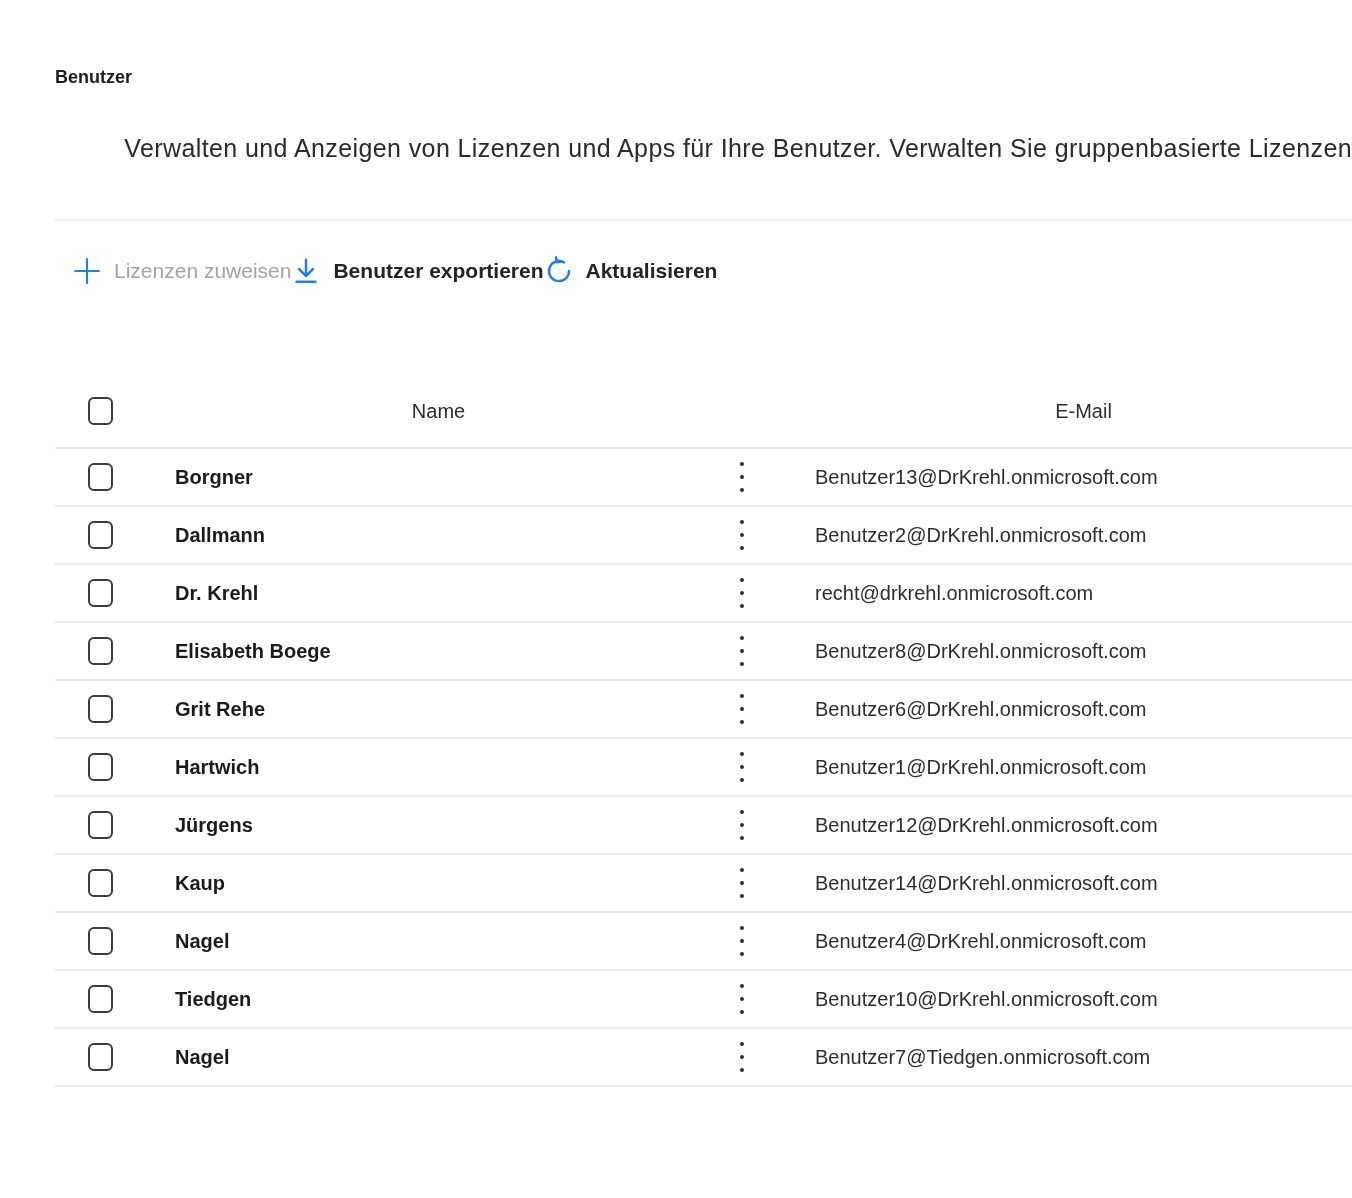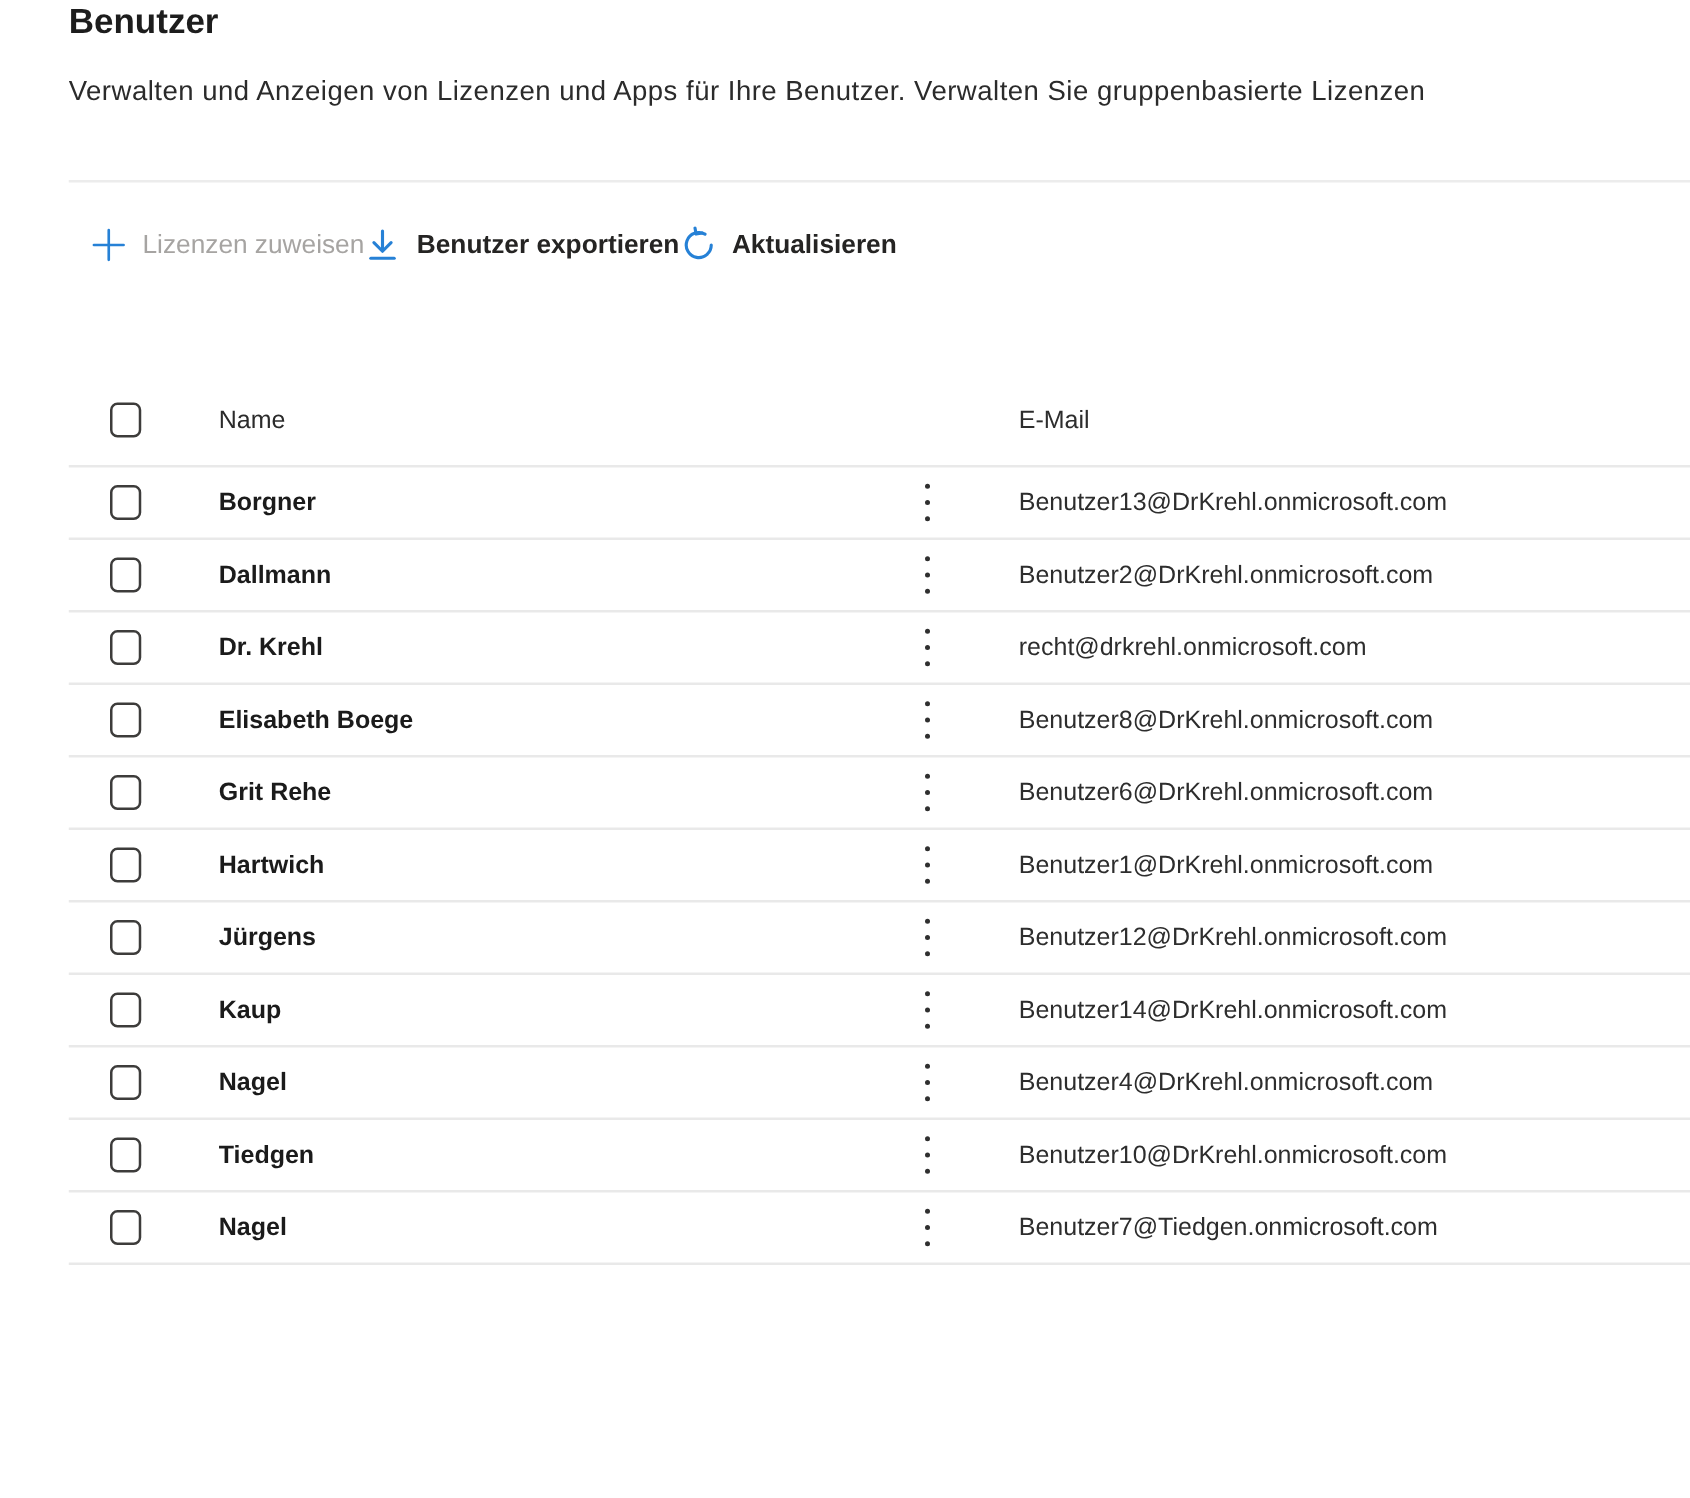--- a/index.html
+++ b/index.html
@@ -8,40 +8,40 @@
     --disabledText:#a6a4a2;
     --textDark:#242424;
     --rowBorder:#e9e9e9;
   }
   *{box-sizing:border-box;margin:0;padding:0;}
   html,body{width:1352px;height:1198px;overflow:hidden;background:#ffffff;
     font-family:"Liberation Sans","DejaVu Sans",sans-serif;color:var(--textDark);}
   .page{position:relative;width:1352px;height:1198px;}
   .content{margin-left:55px;}
 
-  h1.title{font-size:28px;line-height:34px;font-weight:bold;color:#1d1d1d;}
-  p.desc{margin-top:24px;font-size:22px;line-height:30px;color:#2b2b2b;
-    white-space:nowrap;overflow:hidden;letter-spacing:0.4px;}
+  h1.title{margin-top:60px;font-size:18px;line-height:34px;font-weight:bold;color:#1d1d1d;}
+  p.desc{margin-top:39px;font-size:25px;line-height:30px;color:#2b2b2b;
+    white-space:nowrap;overflow:hidden;letter-spacing:0.4px;text-align:right;}
 
   .divider{margin-top:56px;border-top:2px solid #ececec;height:0;}
 
   
   .toolbar{margin-top:24px;height:52px;display:flex;align-items:center;padding-left:17px;}
   .cmd{display:flex;align-items:center;gap:12px;background:none;border:none;cursor:pointer;
     font-family:inherit;font-size:21px;color:#252423;font-weight:bold;padding:0;}
   .cmd .lbl{white-space:nowrap;}
   .cmd.disabled{cursor:default;}
   .cmd.disabled .lbl{color:var(--disabledText);font-weight:normal;}
   .cmd .icon{display:inline-flex;width:30px;height:30px;color:var(--accent);}
   .cmd .icon svg{width:100%;height:100%;}
 
   
   .thead,.trow{display:grid;grid-template-columns:120px 527px 80px 1fr;align-items:center;}
   .thead{margin-top:78px;height:74px;border-bottom:2px solid var(--rowBorder);
-    font-size:20px;color:#2b2b2b;}
+    font-size:20px;color:#2b2b2b;text-align:center;}
   .trow{height:58px;border-bottom:2px solid var(--rowBorder);}
   .cell-check{padding-left:33px;}
   .checkbox{width:25px;height:28px;border:2.5px solid #3d3c3b;border-radius:6px;background:#fff;cursor:pointer;}
   .cell-name{font-size:20px;}
   .trow .cell-name{font-weight:bold;color:#1b1b1b;}
   .cell-dots{display:flex;justify-content:center;}
   .dots{display:flex;flex-direction:column;gap:9px;cursor:pointer;padding:2px;}
   .dots i{width:4px;height:4px;border-radius:50%;background:#2f2f2f;display:block;}
   .cell-email{padding-left:33px;font-size:20px;color:#2d2d2d;white-space:nowrap;overflow:hidden;}
   .th{font-weight:normal;cursor:pointer;}

